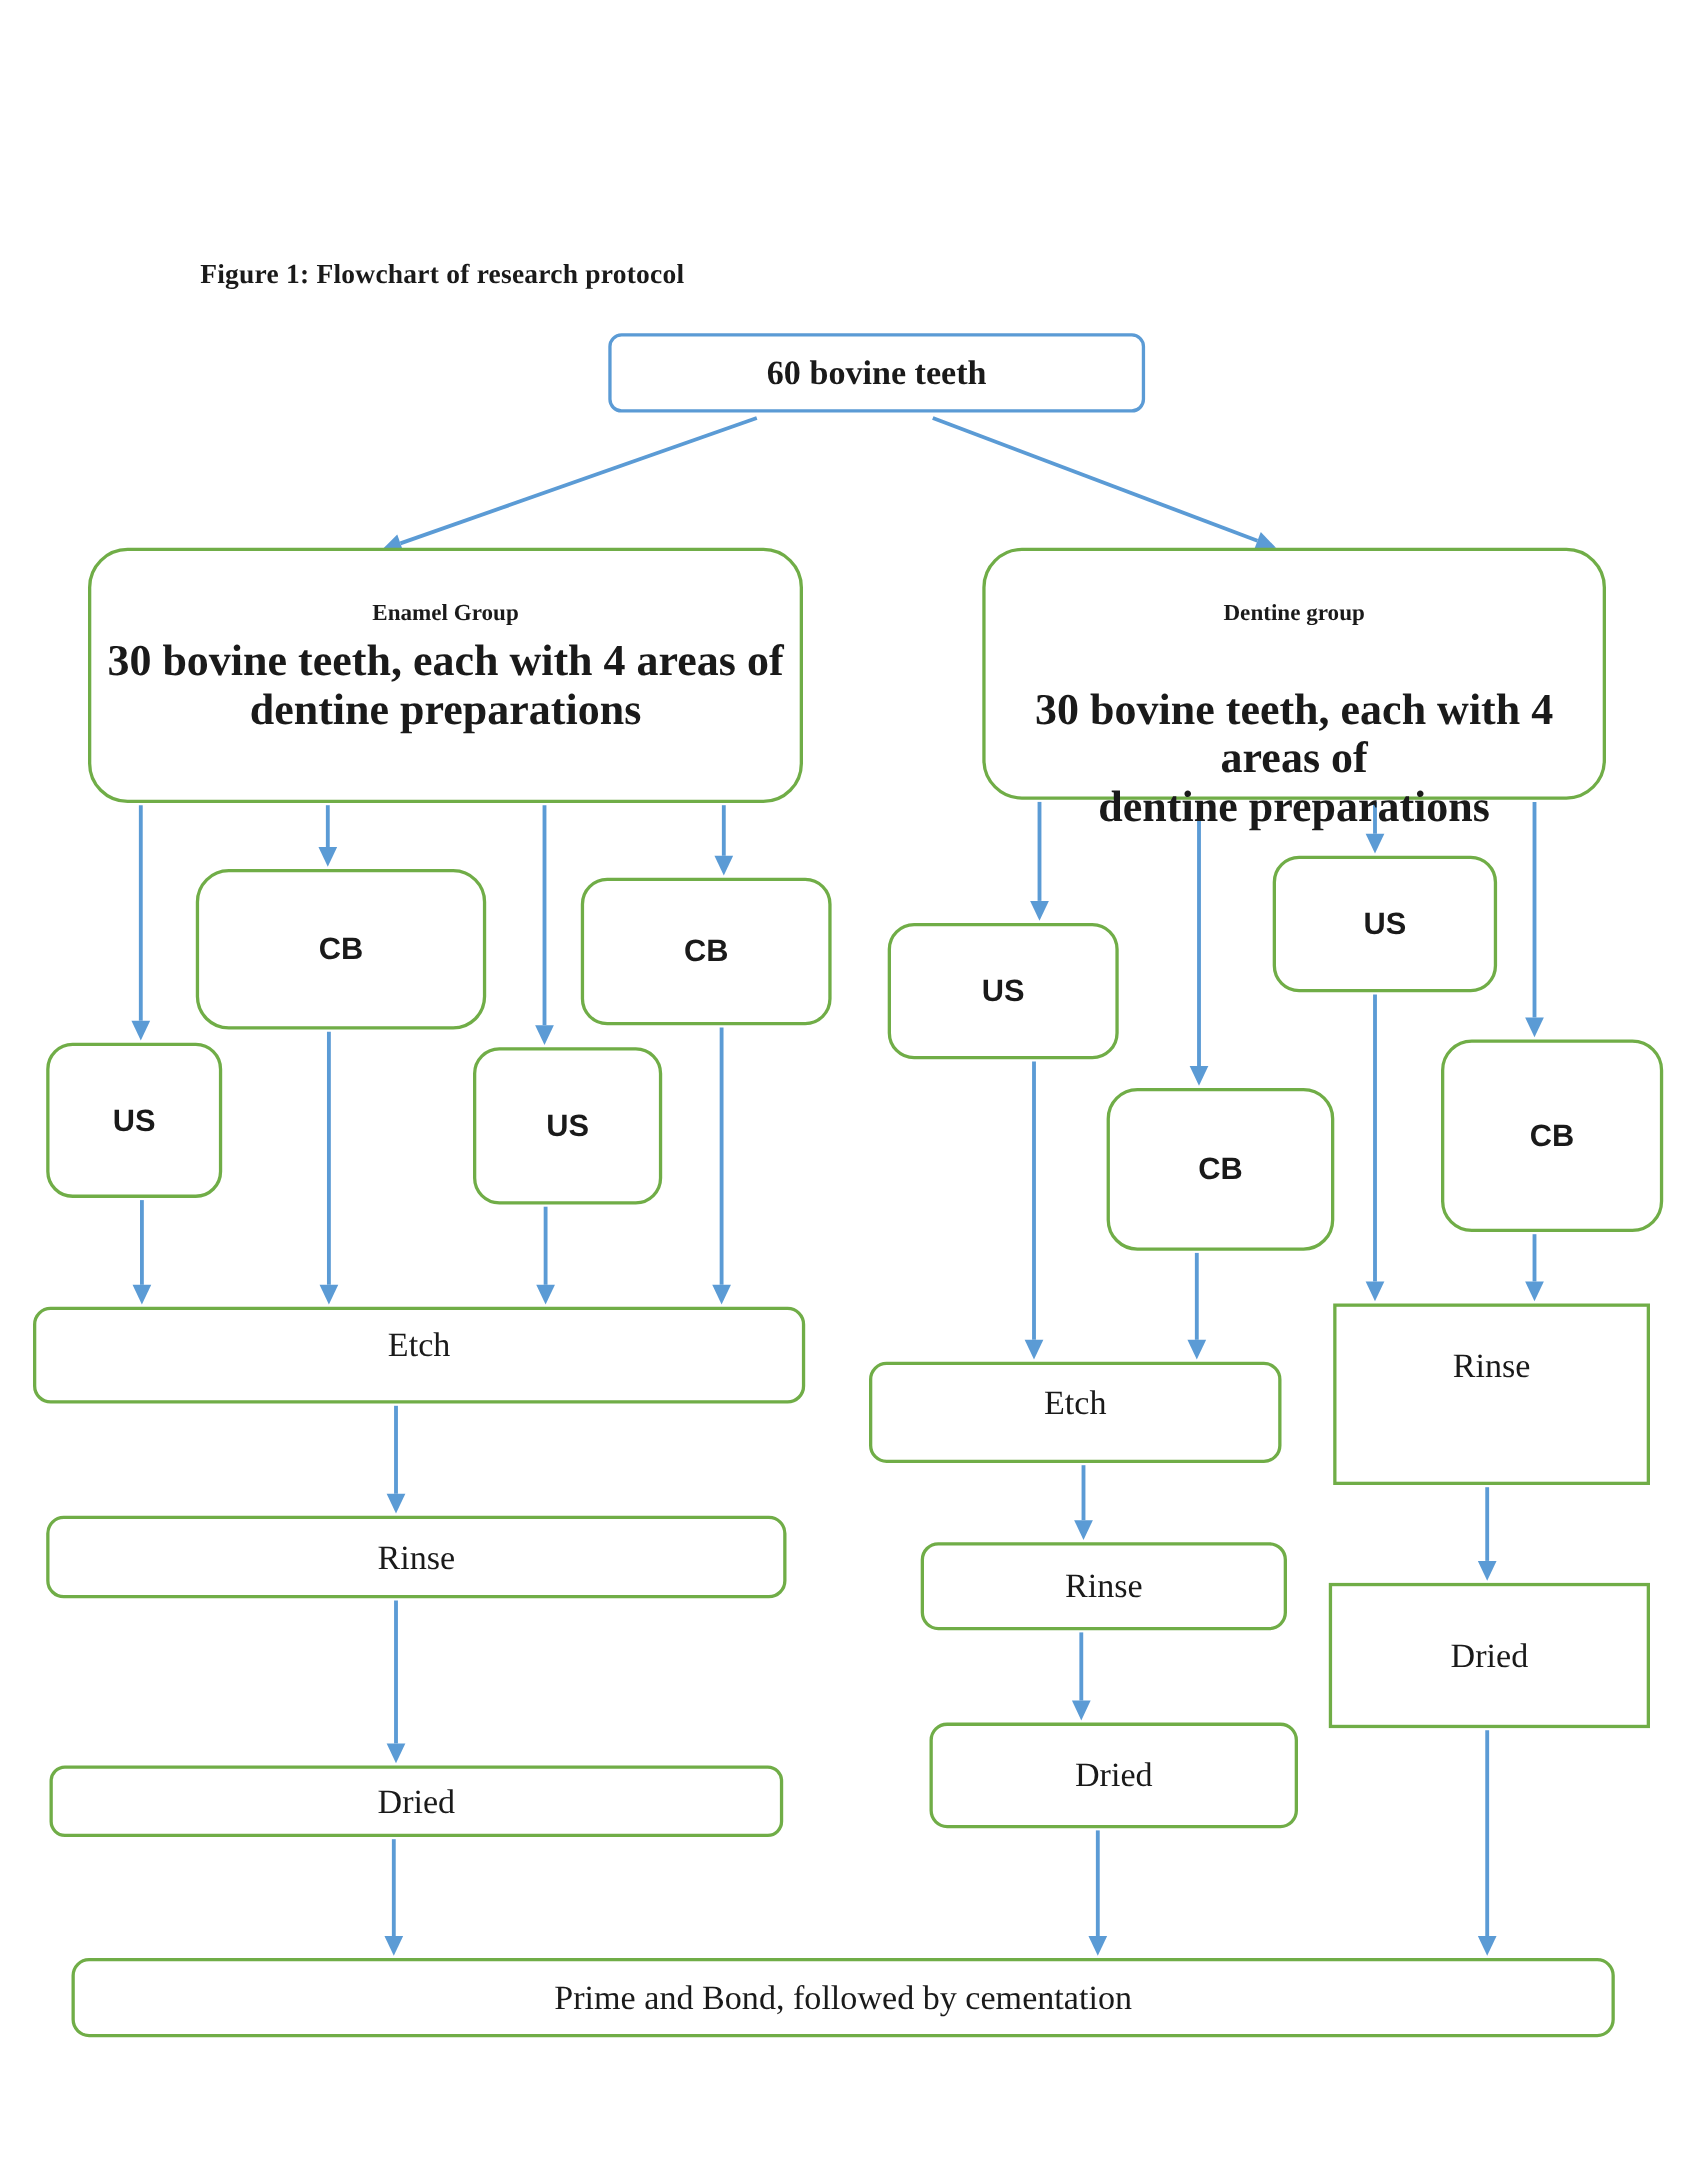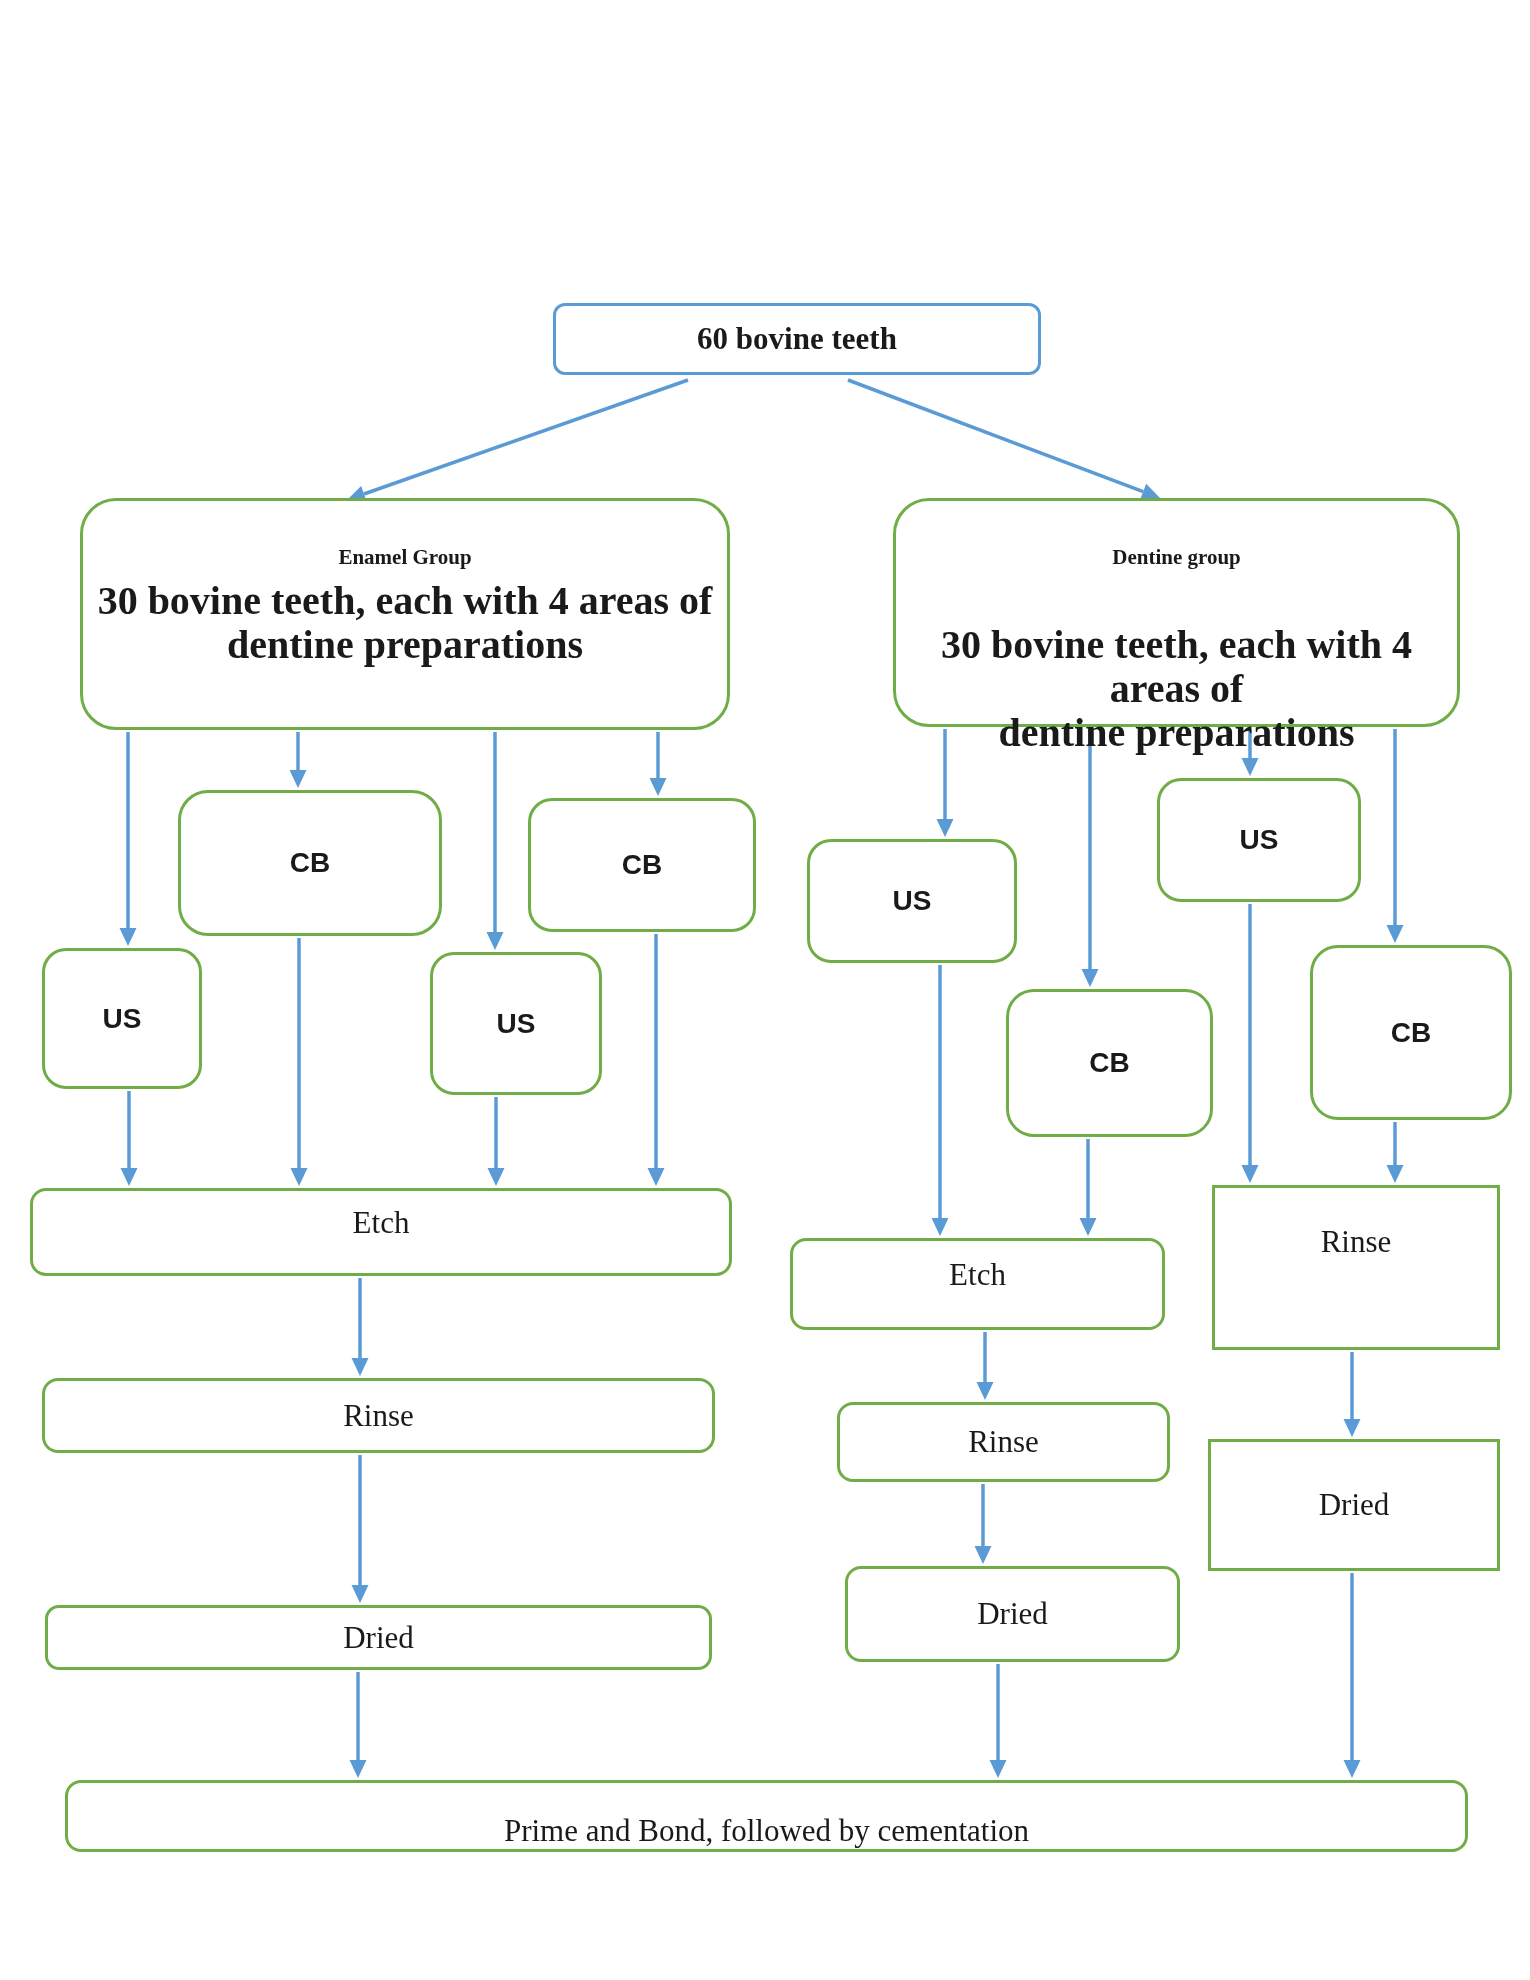--- a/index.html
+++ b/index.html
@@ -51,27 +51,28 @@
 
   .step{font-size:31px;}
   #box-etch-l{left:30px;top:1188px;width:702px;height:88px;border-radius:16px;align-items:flex-start;padding-top:14px;}
   #box-rinse-l{left:42px;top:1378px;width:673px;height:75px;border-radius:16px;}
   #box-dried-l{left:45px;top:1605px;width:667px;height:65px;border-radius:14px;}
   #box-etch-m{left:790px;top:1238px;width:375px;height:92px;border-radius:16px;align-items:flex-start;padding-top:16px;}
   #box-rinse-m{left:837px;top:1402px;width:333px;height:80px;border-radius:16px;}
   #box-dried-m{left:845px;top:1566px;width:335px;height:96px;border-radius:16px;}
   #box-rinse-r{left:1212px;top:1185px;width:288px;height:165px;border-radius:0;align-items:flex-start;padding-top:36px;}
   #box-dried-r{left:1208px;top:1439px;width:292px;height:132px;border-radius:0;}
-  #box-final{left:65px;top:1780px;width:1403px;height:72px;border-radius:16px;align-items:flex-end;}
+  #box-final{left:65px;top:1780px;width:1403px;height:72px;border-radius:16px;}
 </style>
 </head>
 <body>
 
 <div class="page">
 
+  <div class="figure-title">Figure 1: Flowchart of research protocol</div>
 
   <svg id="arrows" width="1530" height="1980" viewBox="0 0 1530 1980">
     <line class="arrow" x1="688" y1="380" x2="363.979334317471" y2="494.0248676888665"></line>
     <line class="arrow" x1="848" y1="380" x2="1143.1638821063289" y2="491.6324938735475"></line>
     <line class="arrow" x1="128" y1="732" x2="128" y2="928"></line>
     <line class="arrow" x1="298" y1="732" x2="298" y2="770"></line>
     <line class="arrow" x1="495" y1="732" x2="495" y2="932"></line>
     <line class="arrow" x1="658" y1="732" x2="658" y2="778"></line>
     <line class="arrow" x1="129" y1="1091" x2="129" y2="1168"></line>
     <line class="arrow" x1="299" y1="938" x2="299" y2="1168"></line>

